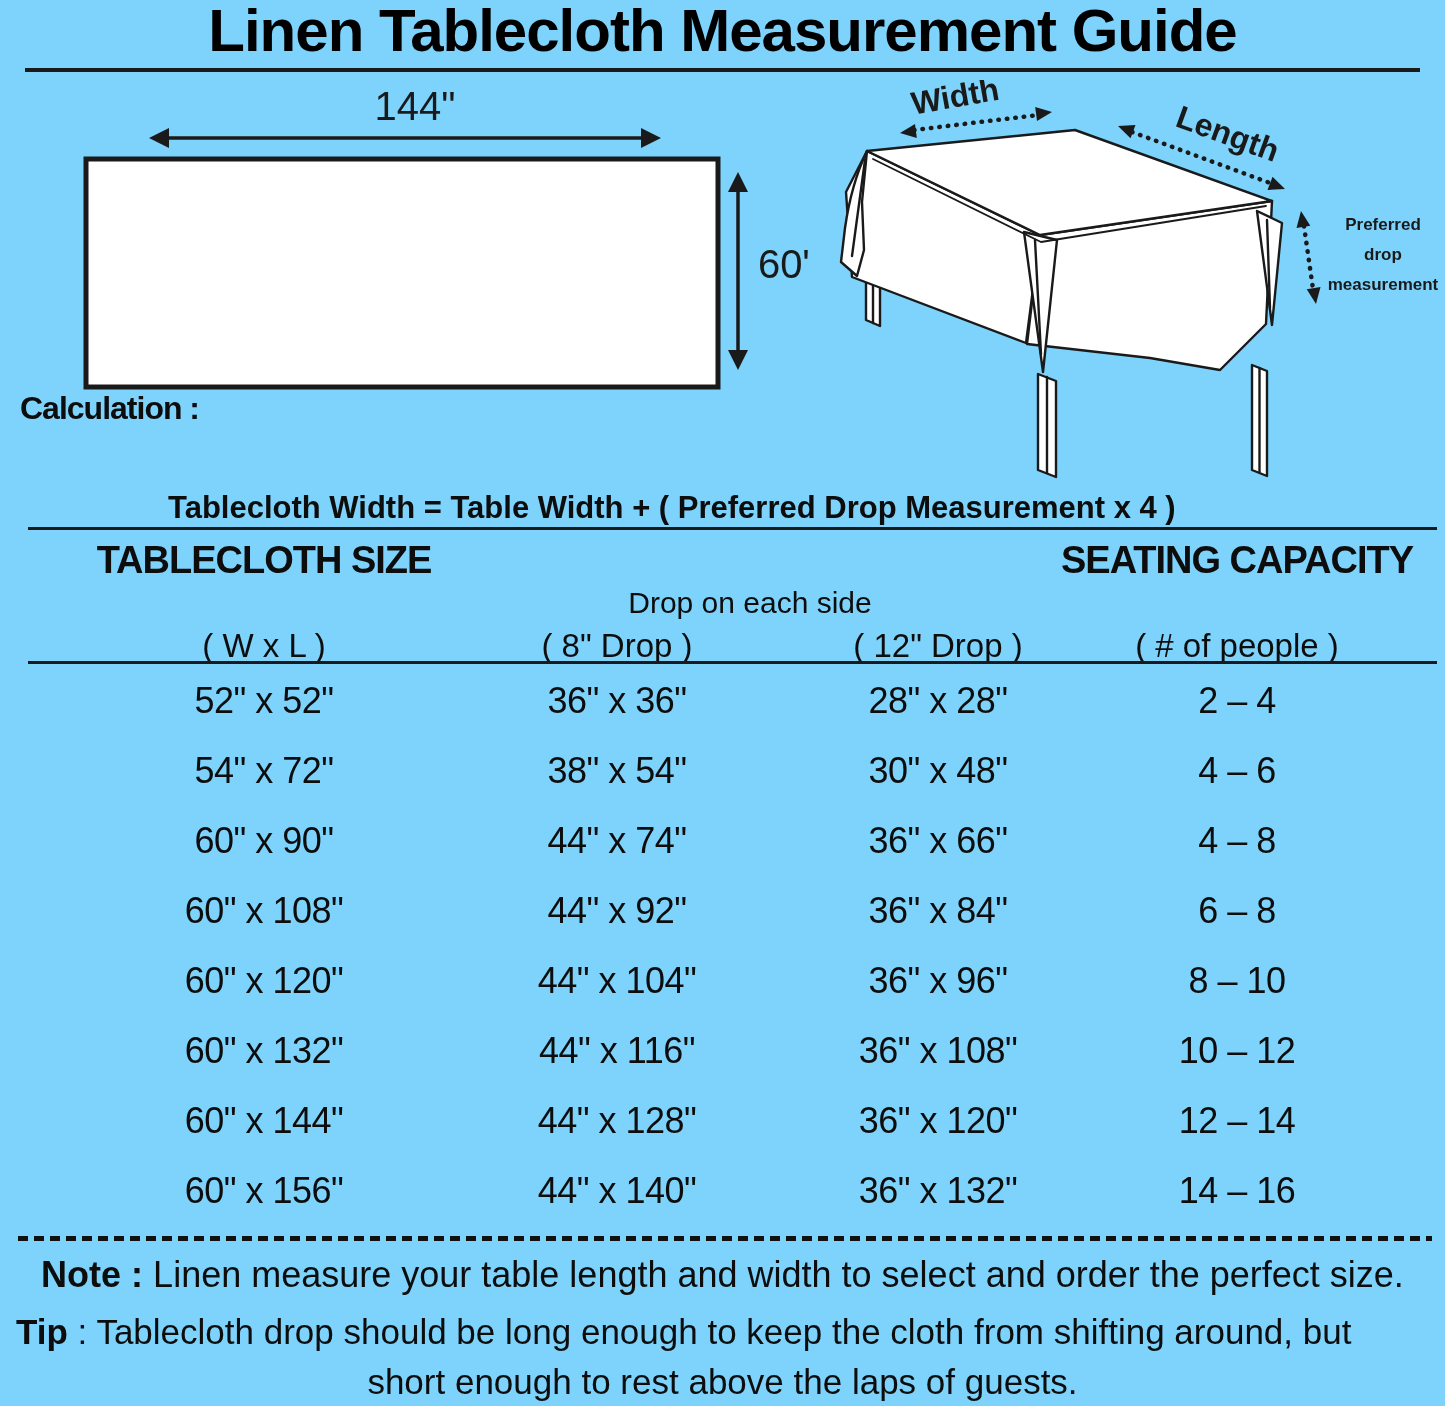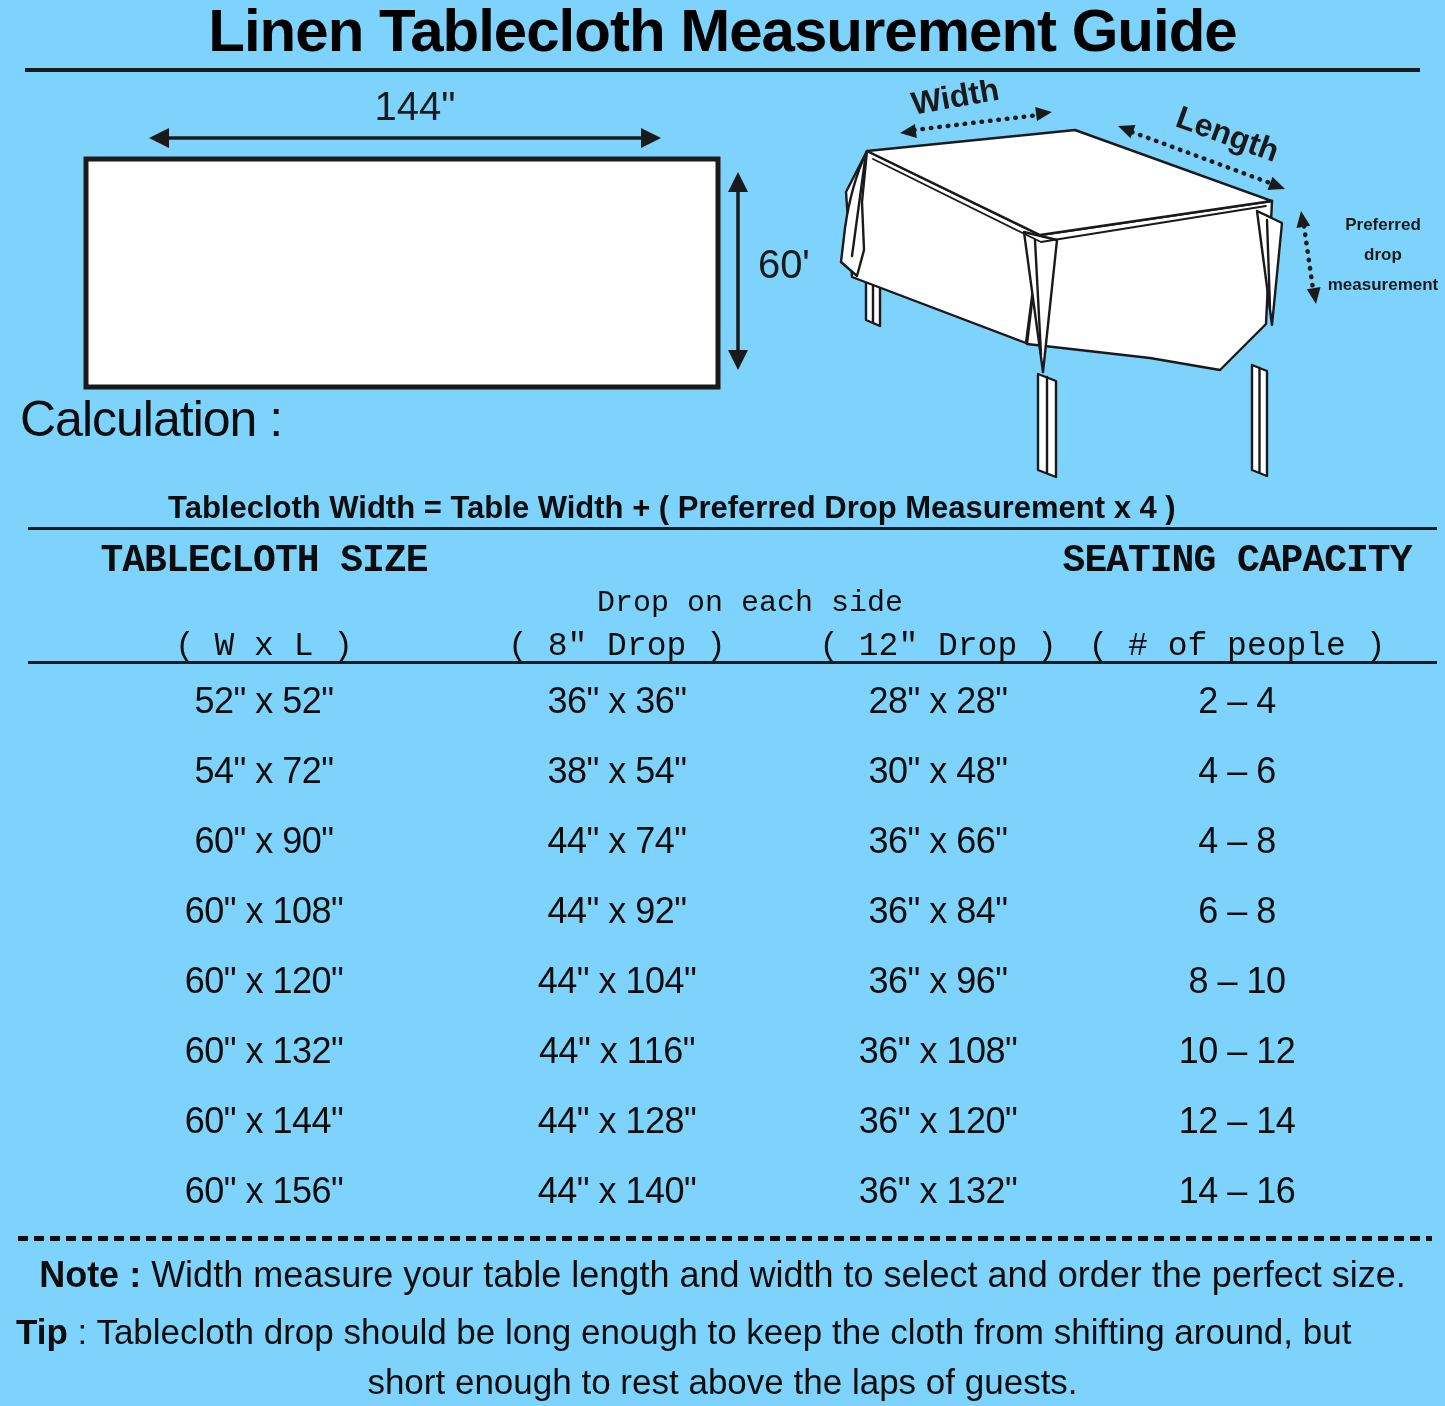--- a/index.html
+++ b/index.html
@@ -11,29 +11,29 @@
          font-size:60px;font-weight:800;letter-spacing:-1px;color:#000;}
   .rule{position:absolute;background:#1a1a1a;}
   .title-rule{top:68px;left:25px;right:25px;height:4px;}
   .table-top-rule{top:527px;left:28px;right:8px;height:3px;}
   .table-mid-rule{top:661px;left:28px;right:8px;height:3px;}
 
   .diag-left{position:absolute;left:70px;top:80px;width:740px;height:320px;}
   .diag-right{position:absolute;left:820px;top:80px;width:625px;height:420px;}
   svg text{font-family:"Liberation Sans","DejaVu Sans",sans-serif;fill:#1a1a1a;}
 
-  .calc-heading{position:absolute;left:20px;top:390px;font-size:50px;font-weight:400;
+  .calc-heading{position:absolute;left:20px;top:390px;font-size:32px;font-weight:700;
                 letter-spacing:-1px;color:#0d0d0d;}
   .formula{position:absolute;left:168px;font-size:31px;font-weight:700;white-space:nowrap;}
   .f1{top:442px;}
   .f2{top:490px;}
 
   .thead{position:absolute;left:30px;top:538px;width:1304px;display:grid;
          grid-template-columns:468px 238px 404px 194px;grid-template-rows:44px 42px 44px;}
-  .thead div{display:flex;align-items:center;justify-content:center;white-space:nowrap;font-family:Liberation Mono, monospace;}
+  .thead div{display:flex;align-items:center;justify-content:center;white-space:nowrap;}
   .th{font-size:38px;font-weight:800;letter-spacing:-1px;}
   .c1{grid-column:1;grid-row:1;}
   .c23{grid-column:2/4;grid-row:1;padding-right:138px;}
   .c4{grid-column:4;grid-row:1;}
   .drop-note{grid-column:2/4;grid-row:2;padding-right:138px;font-size:30px;}
   .sub{grid-row:3;font-size:33px;}
   .s1{grid-column:1;}
   .s2{grid-column:2;}
   .s3{grid-column:3;}
   .s4{grid-column:4;}
@@ -201,17 +201,17 @@
     <div class="trow">
       <div class="td">60" x 156"</div>
       <div class="td">44" x 140"</div>
       <div class="td">36" x 132"</div>
       <div class="td">14 – 16</div>
     </div>
   </div>
 
   <div class="dashed-rule"></div>
 
-  <p class="note-line"><b>Note :</b><span> Width measure your table length and width to select and order the perfect size.</span></p>
+  <p class="note-line"><b>Note :</b><span> Linen measure your table length and width to select and order the perfect size.</span></p>
   <p class="tip-line1"><b>Tip</b><span> : Tablecloth drop should be long enough to keep the cloth from shifting around, but</span></p>
   <p class="tip-line2">short enough to rest above the laps of guests.</p>
 
 </div>
 
 </body></html>

